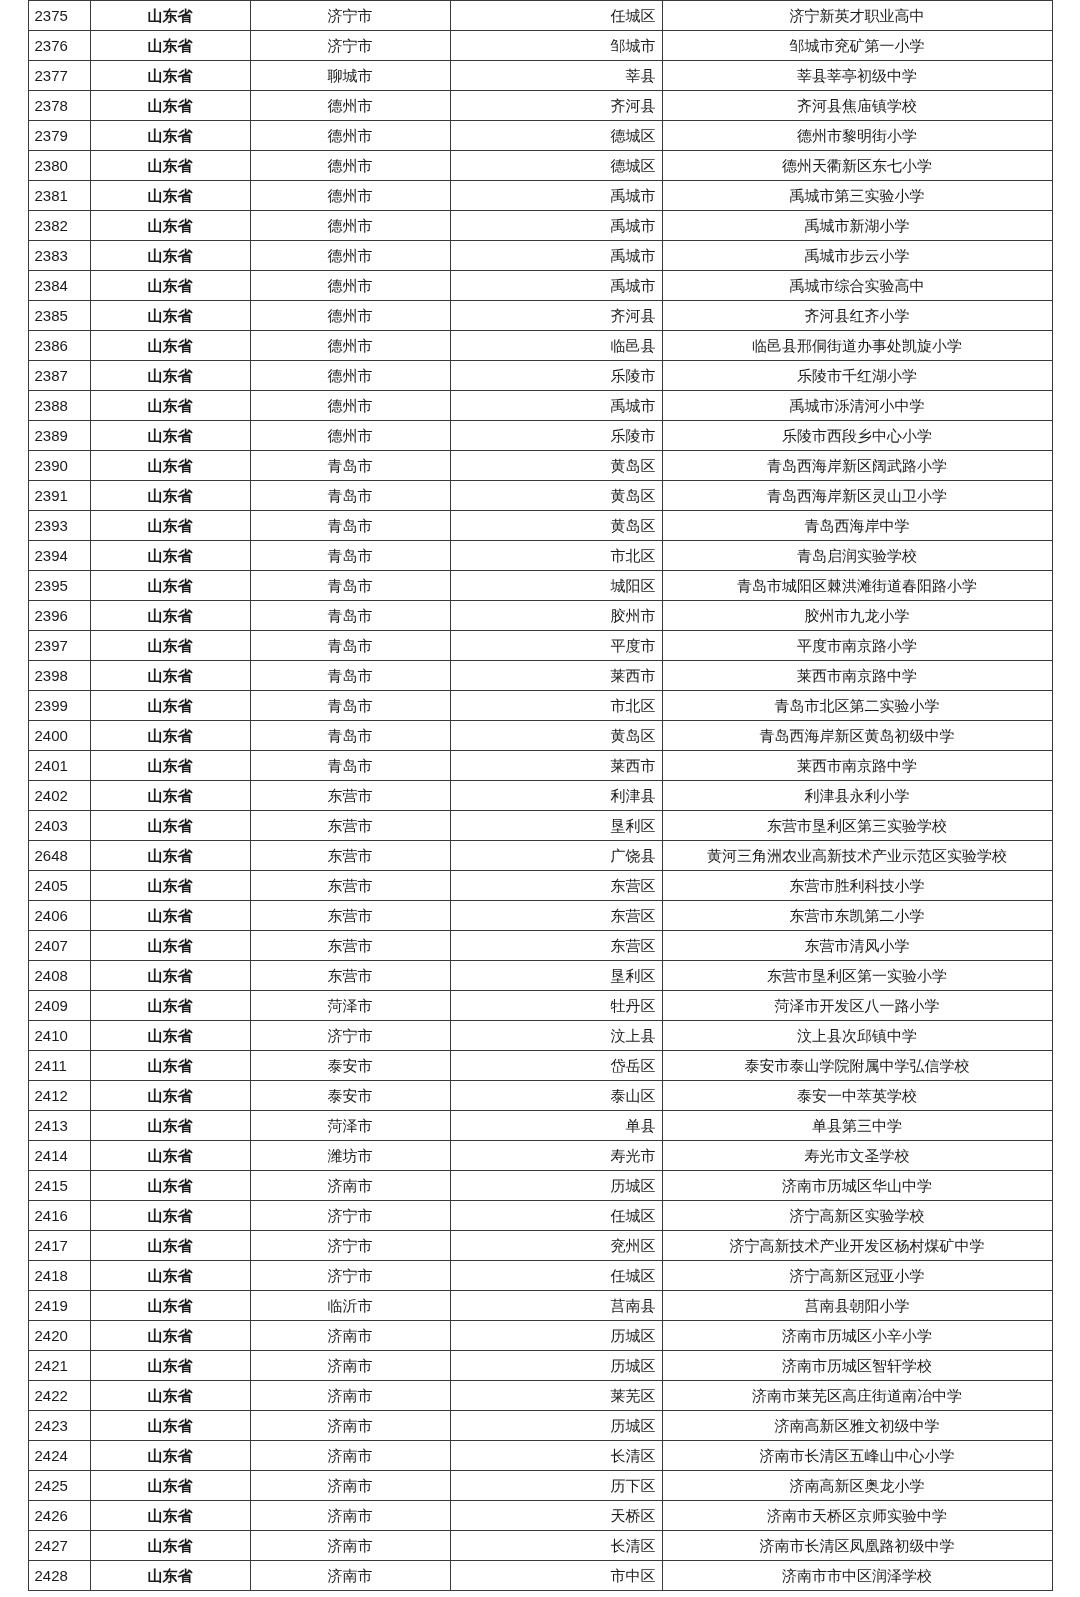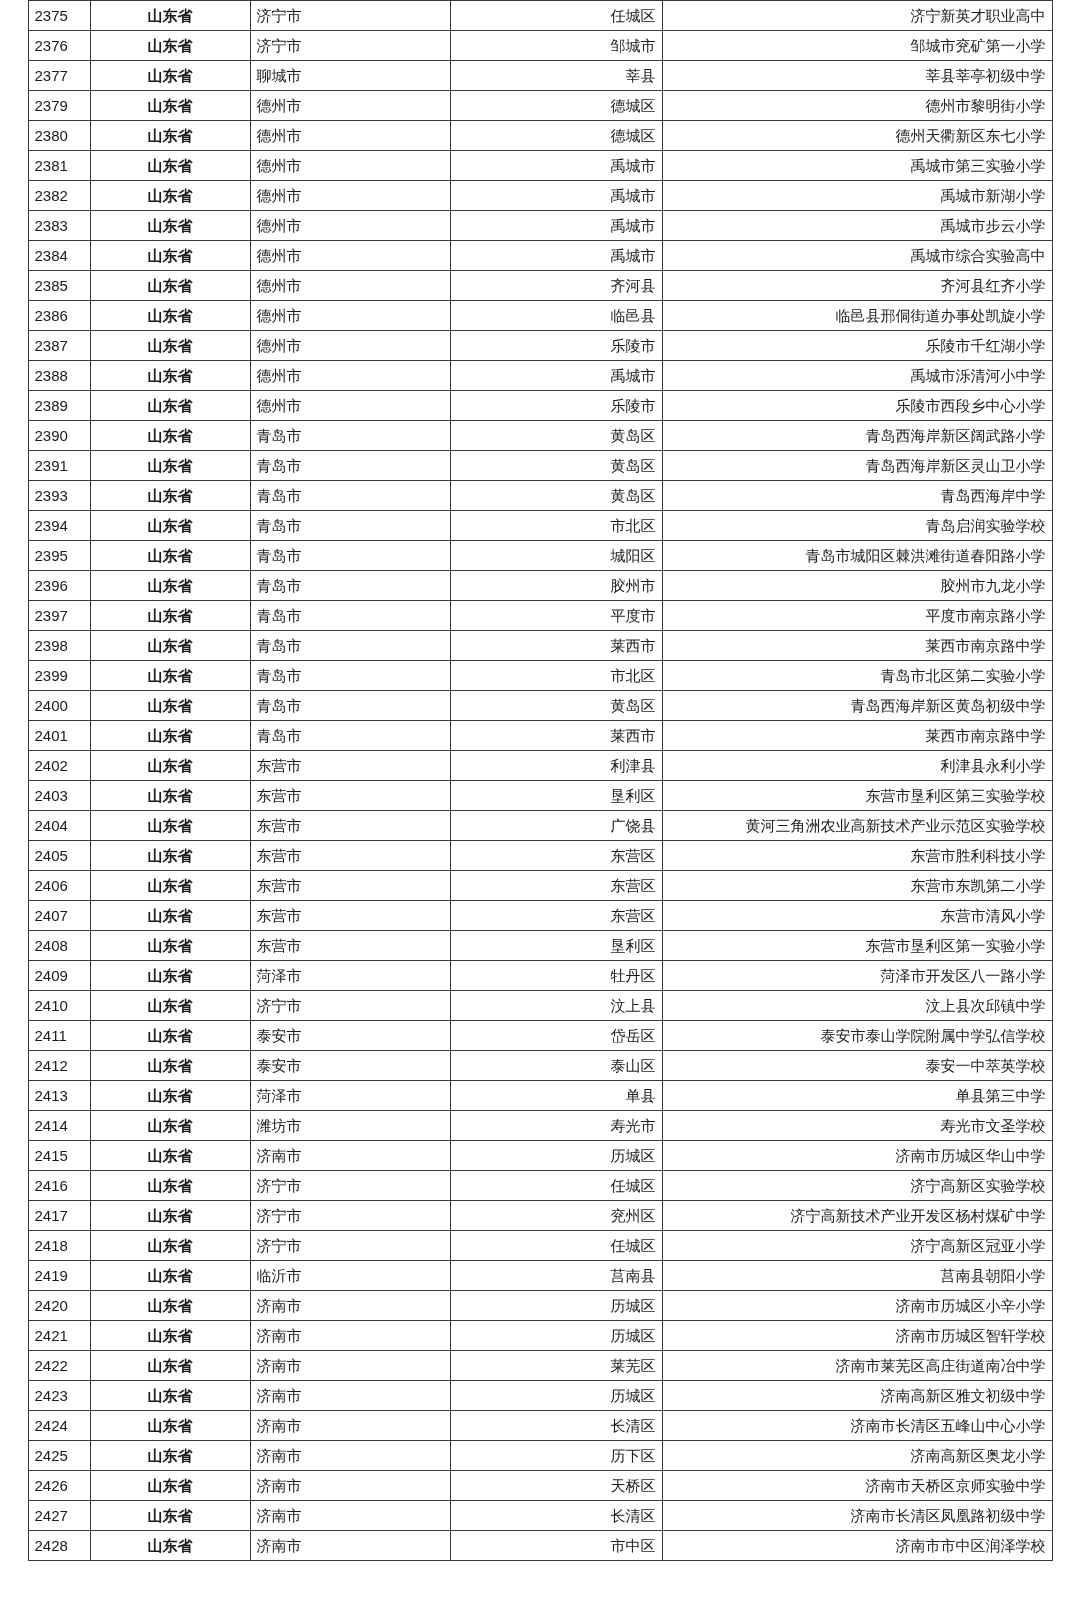--- a/index.html
+++ b/index.html
@@ -38,28 +38,29 @@
     width: 62px;
     text-align: left;
   }
   td.c-province {
     width: 160px;
     text-align: center;
     font-weight: bold;
   }
   td.c-city {
     width: 200px;
+    text-align: center;
   }
   td.c-district {
     width: 212px;
     text-align: right;
   }
   td.c-school {
     width: 390px;
-    text-align: right;
+    text-align: center;
     padding-left: 10px;
   }
 </style>
 </head>
 <body>
 
 <div class="page">
   <table class="listing">
     <tbody>
         <tr>
@@ -77,20 +78,27 @@
           <td class="c-school">邹城市兖矿第一小学</td>
         </tr>
         <tr>
           <td class="c-index">2377</td>
           <td class="c-province">山东省</td>
           <td class="c-city">聊城市</td>
           <td class="c-district">莘县</td>
           <td class="c-school">莘县莘亭初级中学</td>
         </tr>
         <tr>
+          <td class="c-index">2378</td>
+          <td class="c-province">山东省</td>
+          <td class="c-city">德州市</td>
+          <td class="c-district">齐河县</td>
+          <td class="c-school">齐河县焦庙镇学校</td>
+        </tr>
+        <tr>
           <td class="c-index">2379</td>
           <td class="c-province">山东省</td>
           <td class="c-city">德州市</td>
           <td class="c-district">德城区</td>
           <td class="c-school">德州市黎明街小学</td>
         </tr>
         <tr>
           <td class="c-index">2380</td>
           <td class="c-province">山东省</td>
           <td class="c-city">德州市</td>
@@ -245,21 +253,21 @@
           <td class="c-school">利津县永利小学</td>
         </tr>
         <tr>
           <td class="c-index">2403</td>
           <td class="c-province">山东省</td>
           <td class="c-city">东营市</td>
           <td class="c-district">垦利区</td>
           <td class="c-school">东营市垦利区第三实验学校</td>
         </tr>
         <tr>
-          <td class="c-index">2404</td>
+          <td class="c-index">2648</td>
           <td class="c-province">山东省</td>
           <td class="c-city">东营市</td>
           <td class="c-district">广饶县</td>
           <td class="c-school">黄河三角洲农业高新技术产业示范区实验学校</td>
         </tr>
         <tr>
           <td class="c-index">2405</td>
           <td class="c-province">山东省</td>
           <td class="c-city">东营市</td>
           <td class="c-district">东营区</td>

